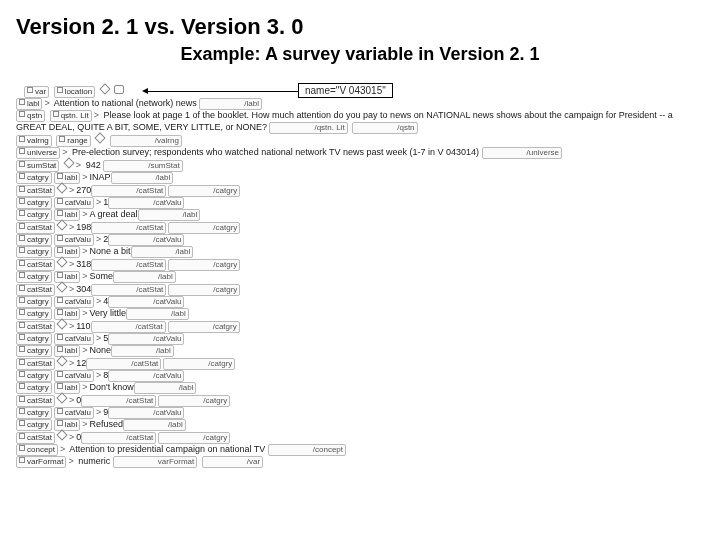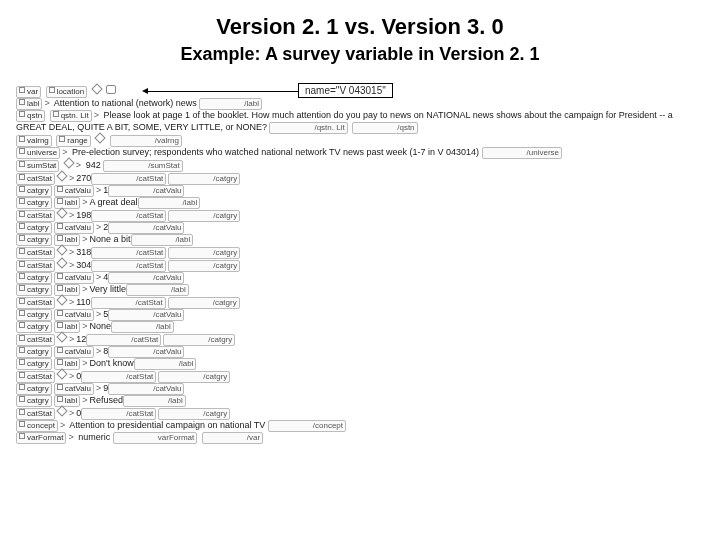--- a/index.html
+++ b/index.html
@@ -1,26 +1,26 @@
 <!DOCTYPE html>
 <html><head>
 <meta charset="utf-8">
 <style>
   body { margin:0; padding:0; width:720px; height:540px; background:#fff; font-family: Arial, Helvetica, sans-serif; color:#000; overflow:hidden; }
   .slide { padding:8px 16px 0 16px; box-sizing:border-box; }
-  .title { font-size:22px; font-weight:bold; text-align:center; margin-top:6px; }
+  .title { font-size:22px; font-weight:bold; text-align:left; margin-top:6px; }
   .subtitle { font-size:18px; font-weight:bold; text-align:center; margin-top:4px; margin-bottom:20px; }
   .content { position:relative; font-size:9px; line-height:11.2px; color:#2a2a2a; margin-top:2px; }
   .row { display:block; white-space:normal; }
   .tag { display:inline-block; border:1px solid #bbb; background:#fafafa; border-radius:2px; padding:0 2px; font-size:8px; line-height:10px; color:#333; margin-right:2px; font-family: Arial, sans-serif; }
   .tag.open::before { content:""; display:inline-block; width:6px; height:6px; border:1px solid #888; margin-right:2px; vertical-align:1px; box-sizing:border-box; }
   .tag.close { color:#555;padding-left:44px; }
   .gt { color:#666; margin-right:2px; }
   .txt { color:#181818;text-align:right; }
-  .indent1 { padding-left:0px; }
+  .indent1 { padding-left:0px;margin-left:8px; }
   .callout { position:absolute; top:-2px; left:282px; }
   .callout-box { border:1px solid #000; background:#fff; font-size:10px; padding:1px 6px; display:inline-block; }
   .arrow-line { position:absolute; height:1px; background:#000; }
   .arrow-head { position:absolute; width:0; height:0; border-top:3px solid transparent; border-bottom:3px solid transparent; border-right:6px solid #000; }
   .diamond { display:inline-block; width:6px; height:6px; border:1px solid #888; transform:rotate(45deg); margin:0 3px 0 1px; vertical-align:1px; }
   .pill { display:inline-block; width:8px; height:7px; border:1px solid #888; border-radius:2px; margin-right:2px; vertical-align:0; }
 </style>
 </head>
 <body>
 
@@ -71,27 +71,29 @@
     </div>
 
     <div class="row">
       <span class="tag open">sumStat</span>
       <span class="diamond"></span><span class="gt">&gt;</span>
       <span class="txt">942</span>
       <span class="tag close">/sumStat</span>
     </div>
 
     <div id="cats">
+        <div class="row"><span class="tag open">catgry</span><span class="tag open">labl</span><span class="gt">&gt;</span><span class="txt">INAP</span><span class="tag close">/labl</span></div>
         <div class="row"><span class="tag open">catStat</span><span class="diamond"></span><span class="gt">&gt;</span><span class="txt">270</span><span class="tag close">/catStat</span><span class="tag close">/catgry</span></div>
         <div class="row"><span class="tag open">catgry</span><span class="tag open">catValu</span><span class="gt">&gt;</span><span class="txt">1</span><span class="tag close">/catValu</span></div>
         <div class="row"><span class="tag open">catgry</span><span class="tag open">labl</span><span class="gt">&gt;</span><span class="txt">A great deal</span><span class="tag close">/labl</span></div>
         <div class="row"><span class="tag open">catStat</span><span class="diamond"></span><span class="gt">&gt;</span><span class="txt">198</span><span class="tag close">/catStat</span><span class="tag close">/catgry</span></div>
         <div class="row"><span class="tag open">catgry</span><span class="tag open">catValu</span><span class="gt">&gt;</span><span class="txt">2</span><span class="tag close">/catValu</span></div>
         <div class="row"><span class="tag open">catgry</span><span class="tag open">labl</span><span class="gt">&gt;</span><span class="txt">None a bit</span><span class="tag close">/labl</span></div>
         <div class="row"><span class="tag open">catStat</span><span class="diamond"></span><span class="gt">&gt;</span><span class="txt">318</span><span class="tag close">/catStat</span><span class="tag close">/catgry</span></div>
+        <div class="row"><span class="tag open">catgry</span><span class="tag open">labl</span><span class="gt">&gt;</span><span class="txt">Some</span><span class="tag close">/labl</span></div>
         <div class="row"><span class="tag open">catStat</span><span class="diamond"></span><span class="gt">&gt;</span><span class="txt">304</span><span class="tag close">/catStat</span><span class="tag close">/catgry</span></div>
         <div class="row"><span class="tag open">catgry</span><span class="tag open">catValu</span><span class="gt">&gt;</span><span class="txt">4</span><span class="tag close">/catValu</span></div>
         <div class="row"><span class="tag open">catgry</span><span class="tag open">labl</span><span class="gt">&gt;</span><span class="txt">Very little</span><span class="tag close">/labl</span></div>
         <div class="row"><span class="tag open">catStat</span><span class="diamond"></span><span class="gt">&gt;</span><span class="txt">110</span><span class="tag close">/catStat</span><span class="tag close">/catgry</span></div>
         <div class="row"><span class="tag open">catgry</span><span class="tag open">catValu</span><span class="gt">&gt;</span><span class="txt">5</span><span class="tag close">/catValu</span></div>
         <div class="row"><span class="tag open">catgry</span><span class="tag open">labl</span><span class="gt">&gt;</span><span class="txt">None</span><span class="tag close">/labl</span></div>
         <div class="row"><span class="tag open">catStat</span><span class="diamond"></span><span class="gt">&gt;</span><span class="txt">12</span><span class="tag close">/catStat</span><span class="tag close">/catgry</span></div>
         <div class="row"><span class="tag open">catgry</span><span class="tag open">catValu</span><span class="gt">&gt;</span><span class="txt">8</span><span class="tag close">/catValu</span></div>
         <div class="row"><span class="tag open">catgry</span><span class="tag open">labl</span><span class="gt">&gt;</span><span class="txt">Don't know</span><span class="tag close">/labl</span></div>
         <div class="row"><span class="tag open">catStat</span><span class="diamond"></span><span class="gt">&gt;</span><span class="txt">0</span><span class="tag close">/catStat</span><span class="tag close">/catgry</span></div>

